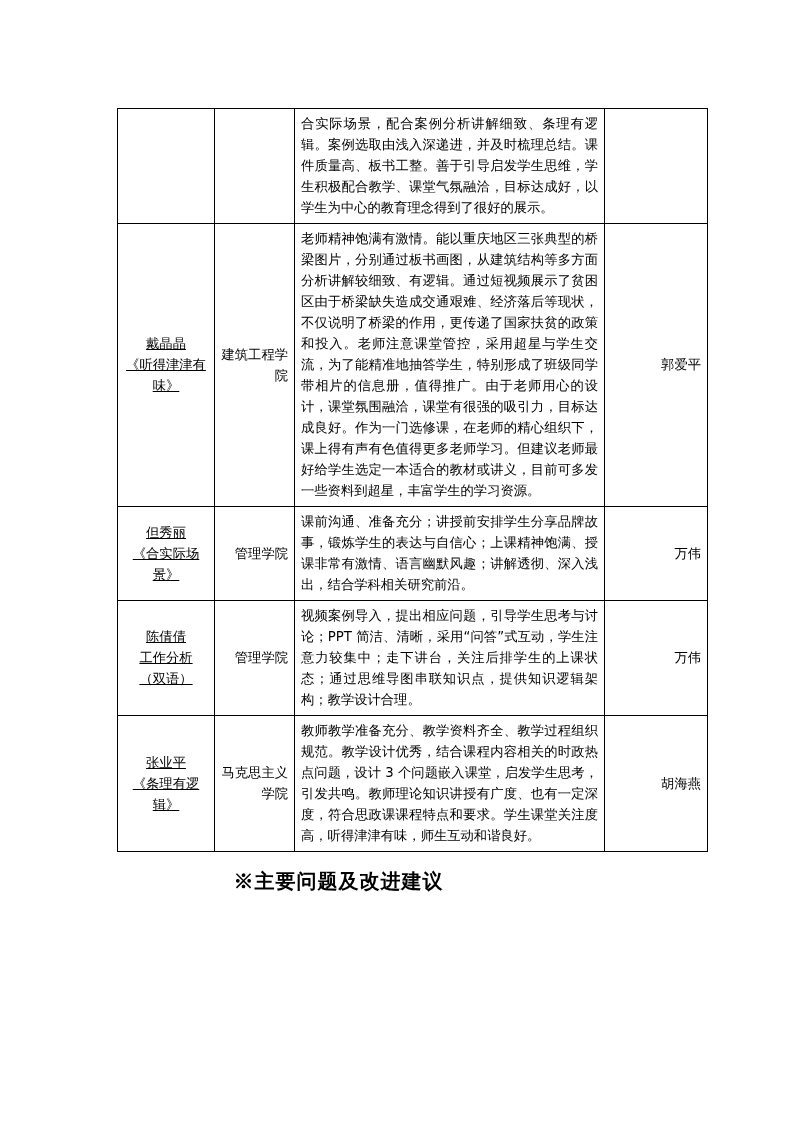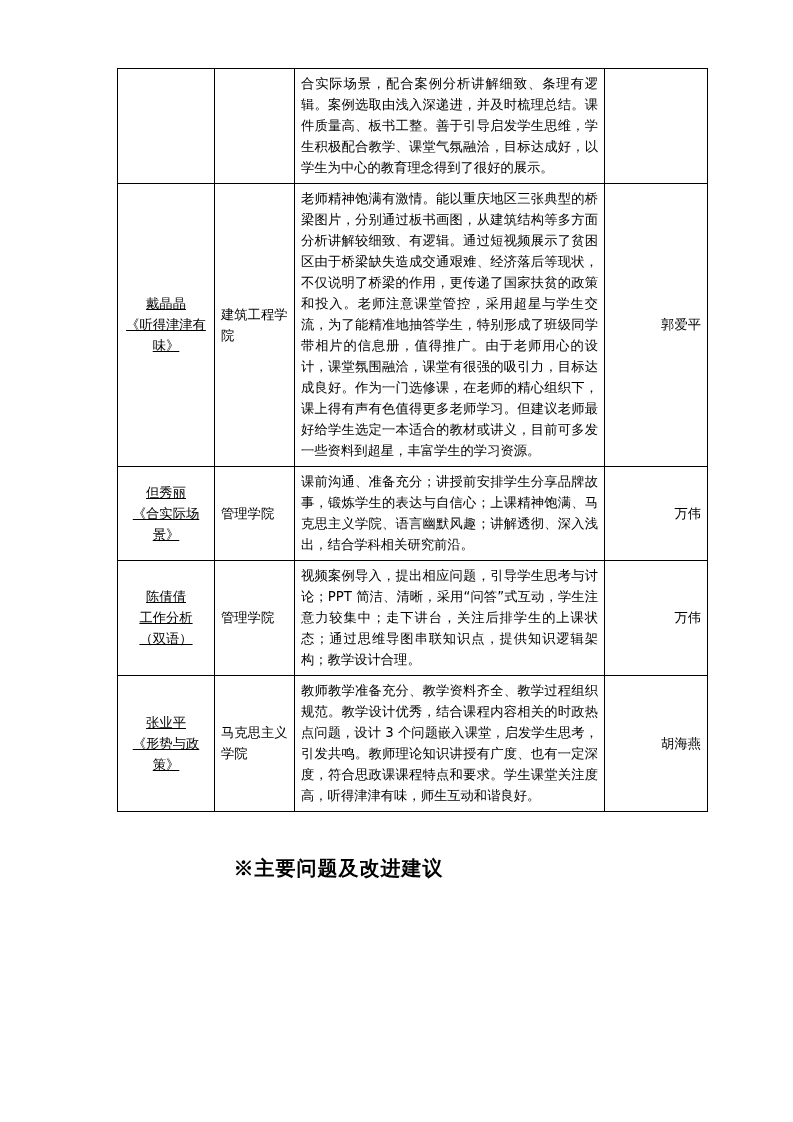--- a/index.html
+++ b/index.html
@@ -11,21 +11,21 @@
     width: 793px;
     height: 1122px;
     font-family: "DejaVu Sans", "Liberation Sans", sans-serif;
     color: #000000;
   }
   .page {
     position: relative;
     width: 647px;
     height: 1122px;
     box-sizing: border-box;
-    padding: 68px 87px 0 117px;
+    padding: 108px 87px 0 117px;
   }
   table.review-table {
     width: 590px;
     border-collapse: collapse;
     table-layout: fixed;
   }
   table.review-table td {
     border: 1px solid #000000;
     padding: 4px 6px 5px 6px;
     vertical-align: middle;
@@ -37,34 +37,34 @@
   col.c-dept { width: 80px; }
   col.c-comment { width: 310px; }
   col.c-reviewer { width: 103px; }
 
   td.name-cell {
     text-align: center;
     vertical-align: middle;
     text-decoration: underline;
   }
   td.dept-cell {
-    text-align: left;
+    text-align: right;
     vertical-align: middle;
   }
   td.comment-cell {
     text-align: justify;
     text-justify: inter-ideograph;
     vertical-align: top;
   }
   td.reviewer-cell {
     text-align: right;
     vertical-align: middle;
   }
   .section-title {
-    margin-top: 43px;
+    margin-top: 16px;
     text-align: center;
     font-family: "DejaVu Serif", "Liberation Serif", serif;
     font-size: 20px;
     font-weight: bold;
     letter-spacing: 1px;
   }
   .nm-line { display: block; }
 </style>
 </head>
 <body>
@@ -93,37 +93,37 @@
         <td class="dept-cell">建筑工程学院</td>
         <td class="comment-cell">老师精神饱满有激情。能以重庆地区三张典型的桥梁图片，分别通过板书画图，从建筑结构等多方面分析讲解较细致、有逻辑。通过短视频展示了贫困区由于桥梁缺失造成交通艰难、经济落后等现状，不仅说明了桥梁的作用，更传递了国家扶贫的政策和投入。老师注意课堂管控，采用超星与学生交流，为了能精准地抽答学生，特别形成了班级同学带相片的信息册，值得推广。由于老师用心的设计，课堂氛围融洽，课堂有很强的吸引力，目标达成良好。作为一门选修课，在老师的精心组织下，课上得有声有色值得更多老师学习。但建议老师最好给学生选定一本适合的教材或讲义，目前可多发一些资料到超星，丰富学生的学习资源。</td>
         <td class="reviewer-cell">郭爱平</td>
       </tr>
       <tr>
         <td class="name-cell">
             <span class="nm-line">但秀丽</span>
             <span class="nm-line">《合实际场景》</span>
           </td>
         <td class="dept-cell">管理学院</td>
-        <td class="comment-cell">课前沟通、准备充分；讲授前安排学生分享品牌故事，锻炼学生的表达与自信心；上课精神饱满、马克思主义学院、语言幽默风趣；讲解透彻、深入浅出，结合学科相关研究前沿。</td>
+        <td class="comment-cell">课前沟通、准备充分；讲授前安排学生分享品牌故事，锻炼学生的表达与自信心；上课精神饱满、授课非常有激情、语言幽默风趣；讲解透彻、深入浅出，结合学科相关研究前沿。</td>
         <td class="reviewer-cell">万伟</td>
       </tr>
       <tr>
         <td class="name-cell">
             <span class="nm-line">陈倩倩</span>
             <span class="nm-line">工作分析</span>
             <span class="nm-line">（双语）</span>
           </td>
         <td class="dept-cell">管理学院</td>
         <td class="comment-cell">视频案例导入，提出相应问题，引导学生思考与讨论；PPT 简洁、清晰，采用“问答”式互动，学生注意力较集中；走下讲台，关注后排学生的上课状态；通过思维导图串联知识点，提供知识逻辑架构；教学设计合理。</td>
         <td class="reviewer-cell">万伟</td>
       </tr>
       <tr>
         <td class="name-cell">
             <span class="nm-line">张业平</span>
-            <span class="nm-line">《形势与政策》</span>
+            <span class="nm-line">《条理有逻辑》</span>
           </td>
         <td class="dept-cell">马克思主义学院</td>
         <td class="comment-cell">教师教学准备充分、教学资料齐全、教学过程组织规范。教学设计优秀，结合课程内容相关的时政热点问题，设计 3 个问题嵌入课堂，启发学生思考，引发共鸣。教师理论知识讲授有广度、也有一定深度，符合思政课课程特点和要求。学生课堂关注度高，听得津津有味，师生互动和谐良好。</td>
         <td class="reviewer-cell">胡海燕</td>
       </tr>
     </tbody>
   </table>
 
   <div class="section-title">※主要问题及改进建议</div>
 

